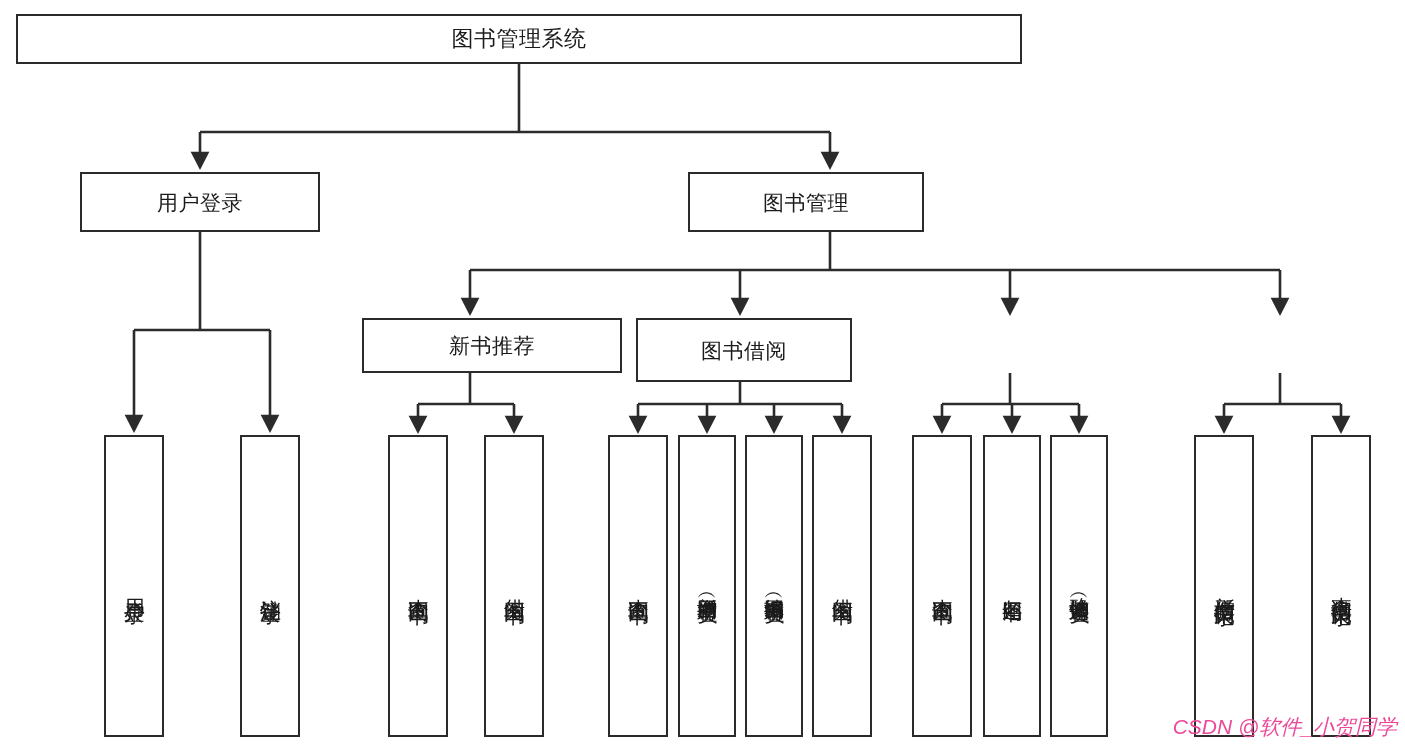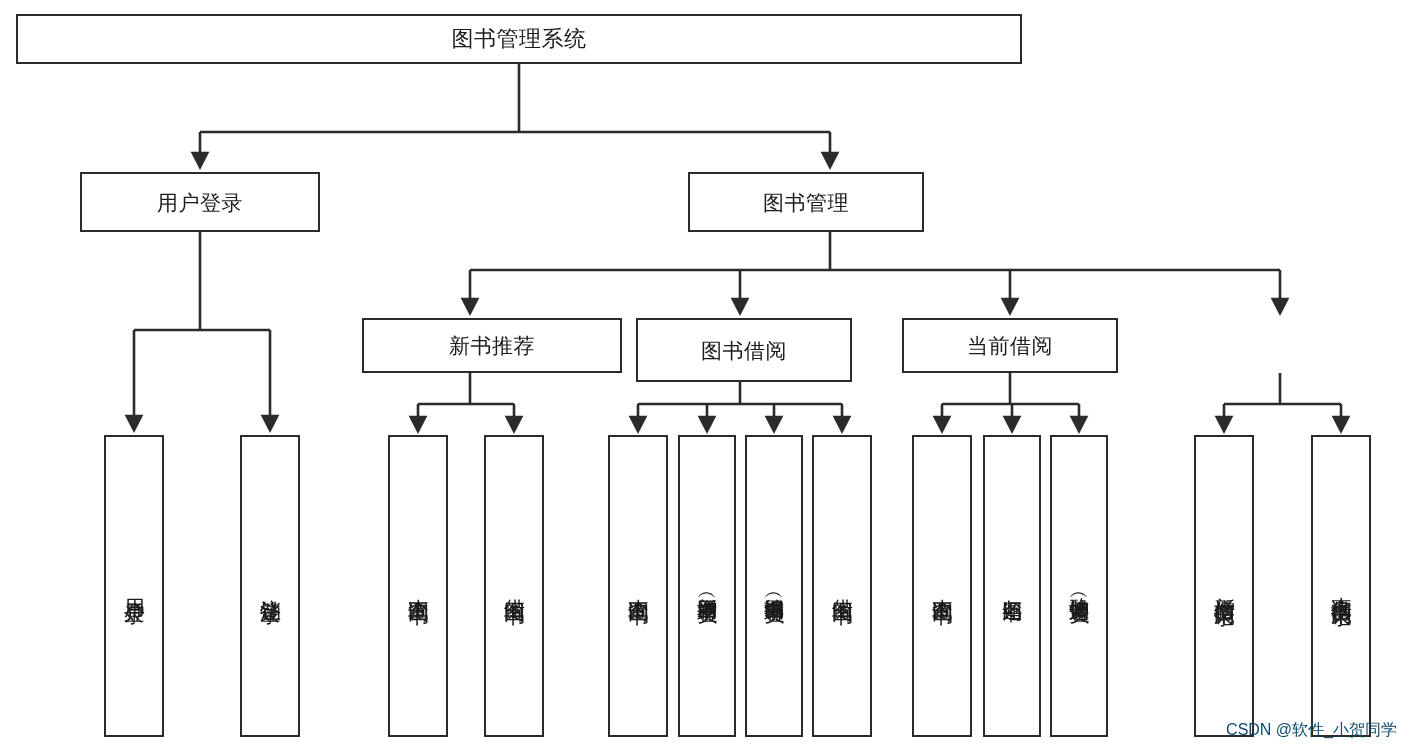--- a/index.html
+++ b/index.html
@@ -66,25 +66,26 @@
     max-height: 100%;
   }
   .node.vert.narrow .label {
     font-size: 20px;
     letter-spacing: 1px;
   }
   .watermark {
     position: absolute;
     right: 8px;
     bottom: 6px;
-    font-size: 16px;
-    color: #0c4a6e;
+    font-size: 21px;
+    color: #ec4899;
     z-index: 5;
     white-space: nowrap;
     font-family: "Liberation Sans", "DejaVu Sans", sans-serif;
+    font-style: italic;
   }
 </style>
 </head>
 <body>
 
 <div id="diagram-root">
 
   <svg class="connectors" viewBox="0 0 1405 747" width="1405" height="747" xmlns="http://www.w3.org/2000/svg">
     <defs>
       <marker id="arrowhead" markerWidth="9" markerHeight="9" refX="3.6" refY="4.2" orient="auto" markerUnits="strokeWidth">
@@ -146,23 +147,20 @@
   <div class="node horiz" style="left:688px; top:172px; width:236px; height:60px;">
     <span class="label">图书管理</span>
   </div>
 
   <div class="node horiz" style="left:362px; top:318px; width:260px; height:55px;">
     <span class="label">新书推荐</span>
   </div>
   <div class="node horiz" style="left:620px; top:318px; width:216px; height:64px;margin-left:16px;">
     <span class="label">图书借阅</span>
   </div>
-  <div class="node horiz" style="left:902px; top:318px; width:216px; height:55px;">
-    <span class="label">当前借阅</span>
-  </div>
 
   <div class="node vert" style="left:104px; top:435px; width:60px; height:302px;">
     <span class="label">用户登录</span>
   </div>
   <div class="node vert" style="left:240px; top:435px; width:60px; height:302px;">
     <span class="label">注销登录</span>
   </div>
 
   <div class="node vert" style="left:388px; top:435px; width:60px; height:302px;">
     <span class="label">查询图书</span>

